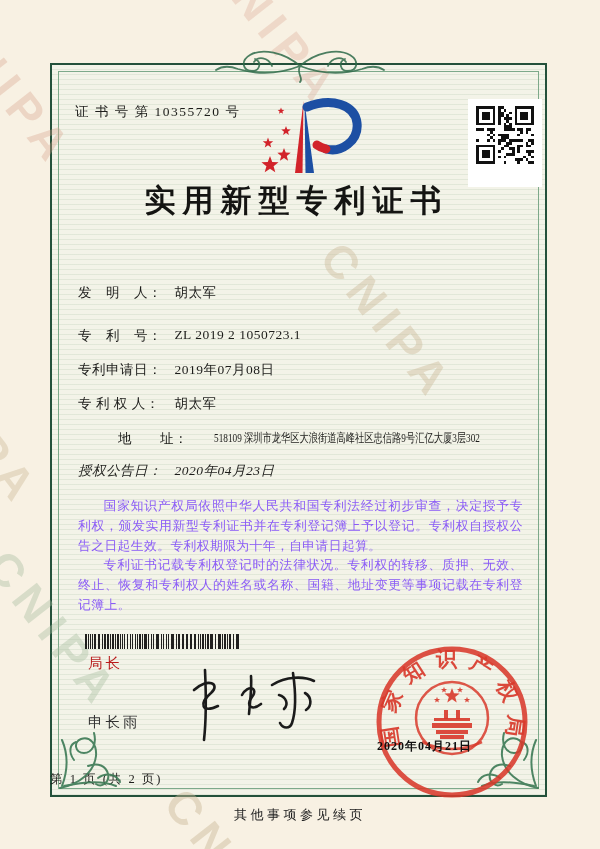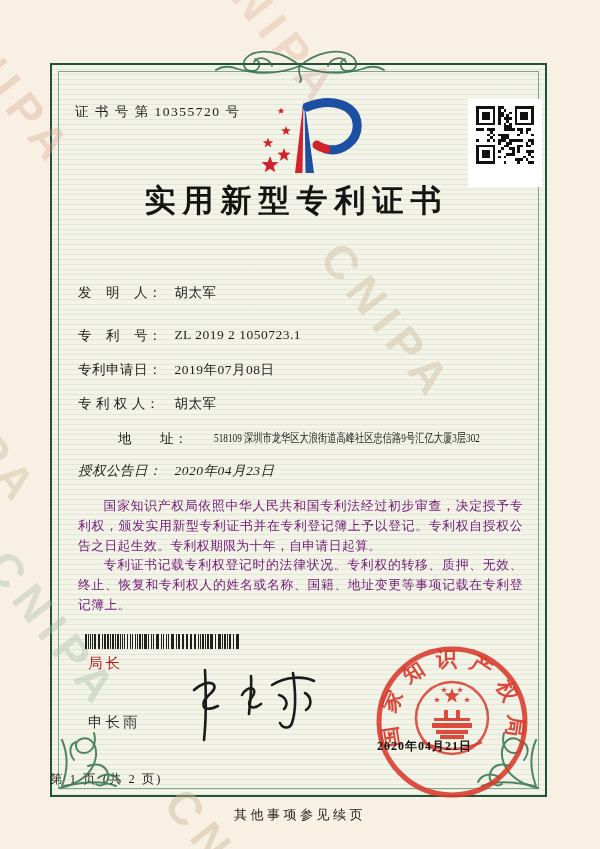--- a/index.html
+++ b/index.html
@@ -33,21 +33,21 @@
   .title{
     position:absolute;left:50px;top:180px;width:493px;text-align:center;
     font-size:31px;font-weight:700;letter-spacing:7px;color:#141412;
   }
   .frow{position:absolute;left:78px;white-space:nowrap;font-size:13.5px;}
   .flabel{display:inline-block;width:93px;letter-spacing:0.5px;vertical-align:top;}
   .fvalue{letter-spacing:0.5px;}
   .fvalue.addr{display:inline-block;font-size:12.5px;transform:scaleX(0.74);transform-origin:left center;letter-spacing:0;}
   .paras{
     position:absolute;left:78px;top:497px;width:445px;
-    font-size:12.8px;line-height:19.8px;text-align:justify;color:#701a75;
+    font-size:12.8px;line-height:19.8px;text-align:justify;color:#8b5cf6;
   }
   .paras p{margin:0;text-indent:2em;letter-spacing:0.4px;}
   .barcode{position:absolute;left:85px;top:634px;}
   .sig-title{position:absolute;left:88px;top:654px;font-family:Liberation Mono, monospace;font-size:14.5px;letter-spacing:3px;color:#b91c1c;}
   .sig-name{position:absolute;left:88px;top:713px;font-family:"Liberation Sans","DejaVu Sans",sans-serif;font-size:14.5px;letter-spacing:3px;color:#333;}
   .signature{position:absolute;left:168px;top:664px;}
   .seal{position:absolute;left:374px;top:644px;width:156px;height:156px;z-index:4;}
   .seal-date{
     position:absolute;left:377px;top:738px;z-index:5;width:150px;
     font-size:12px;font-weight:700;letter-spacing:1px;color:#101010;

